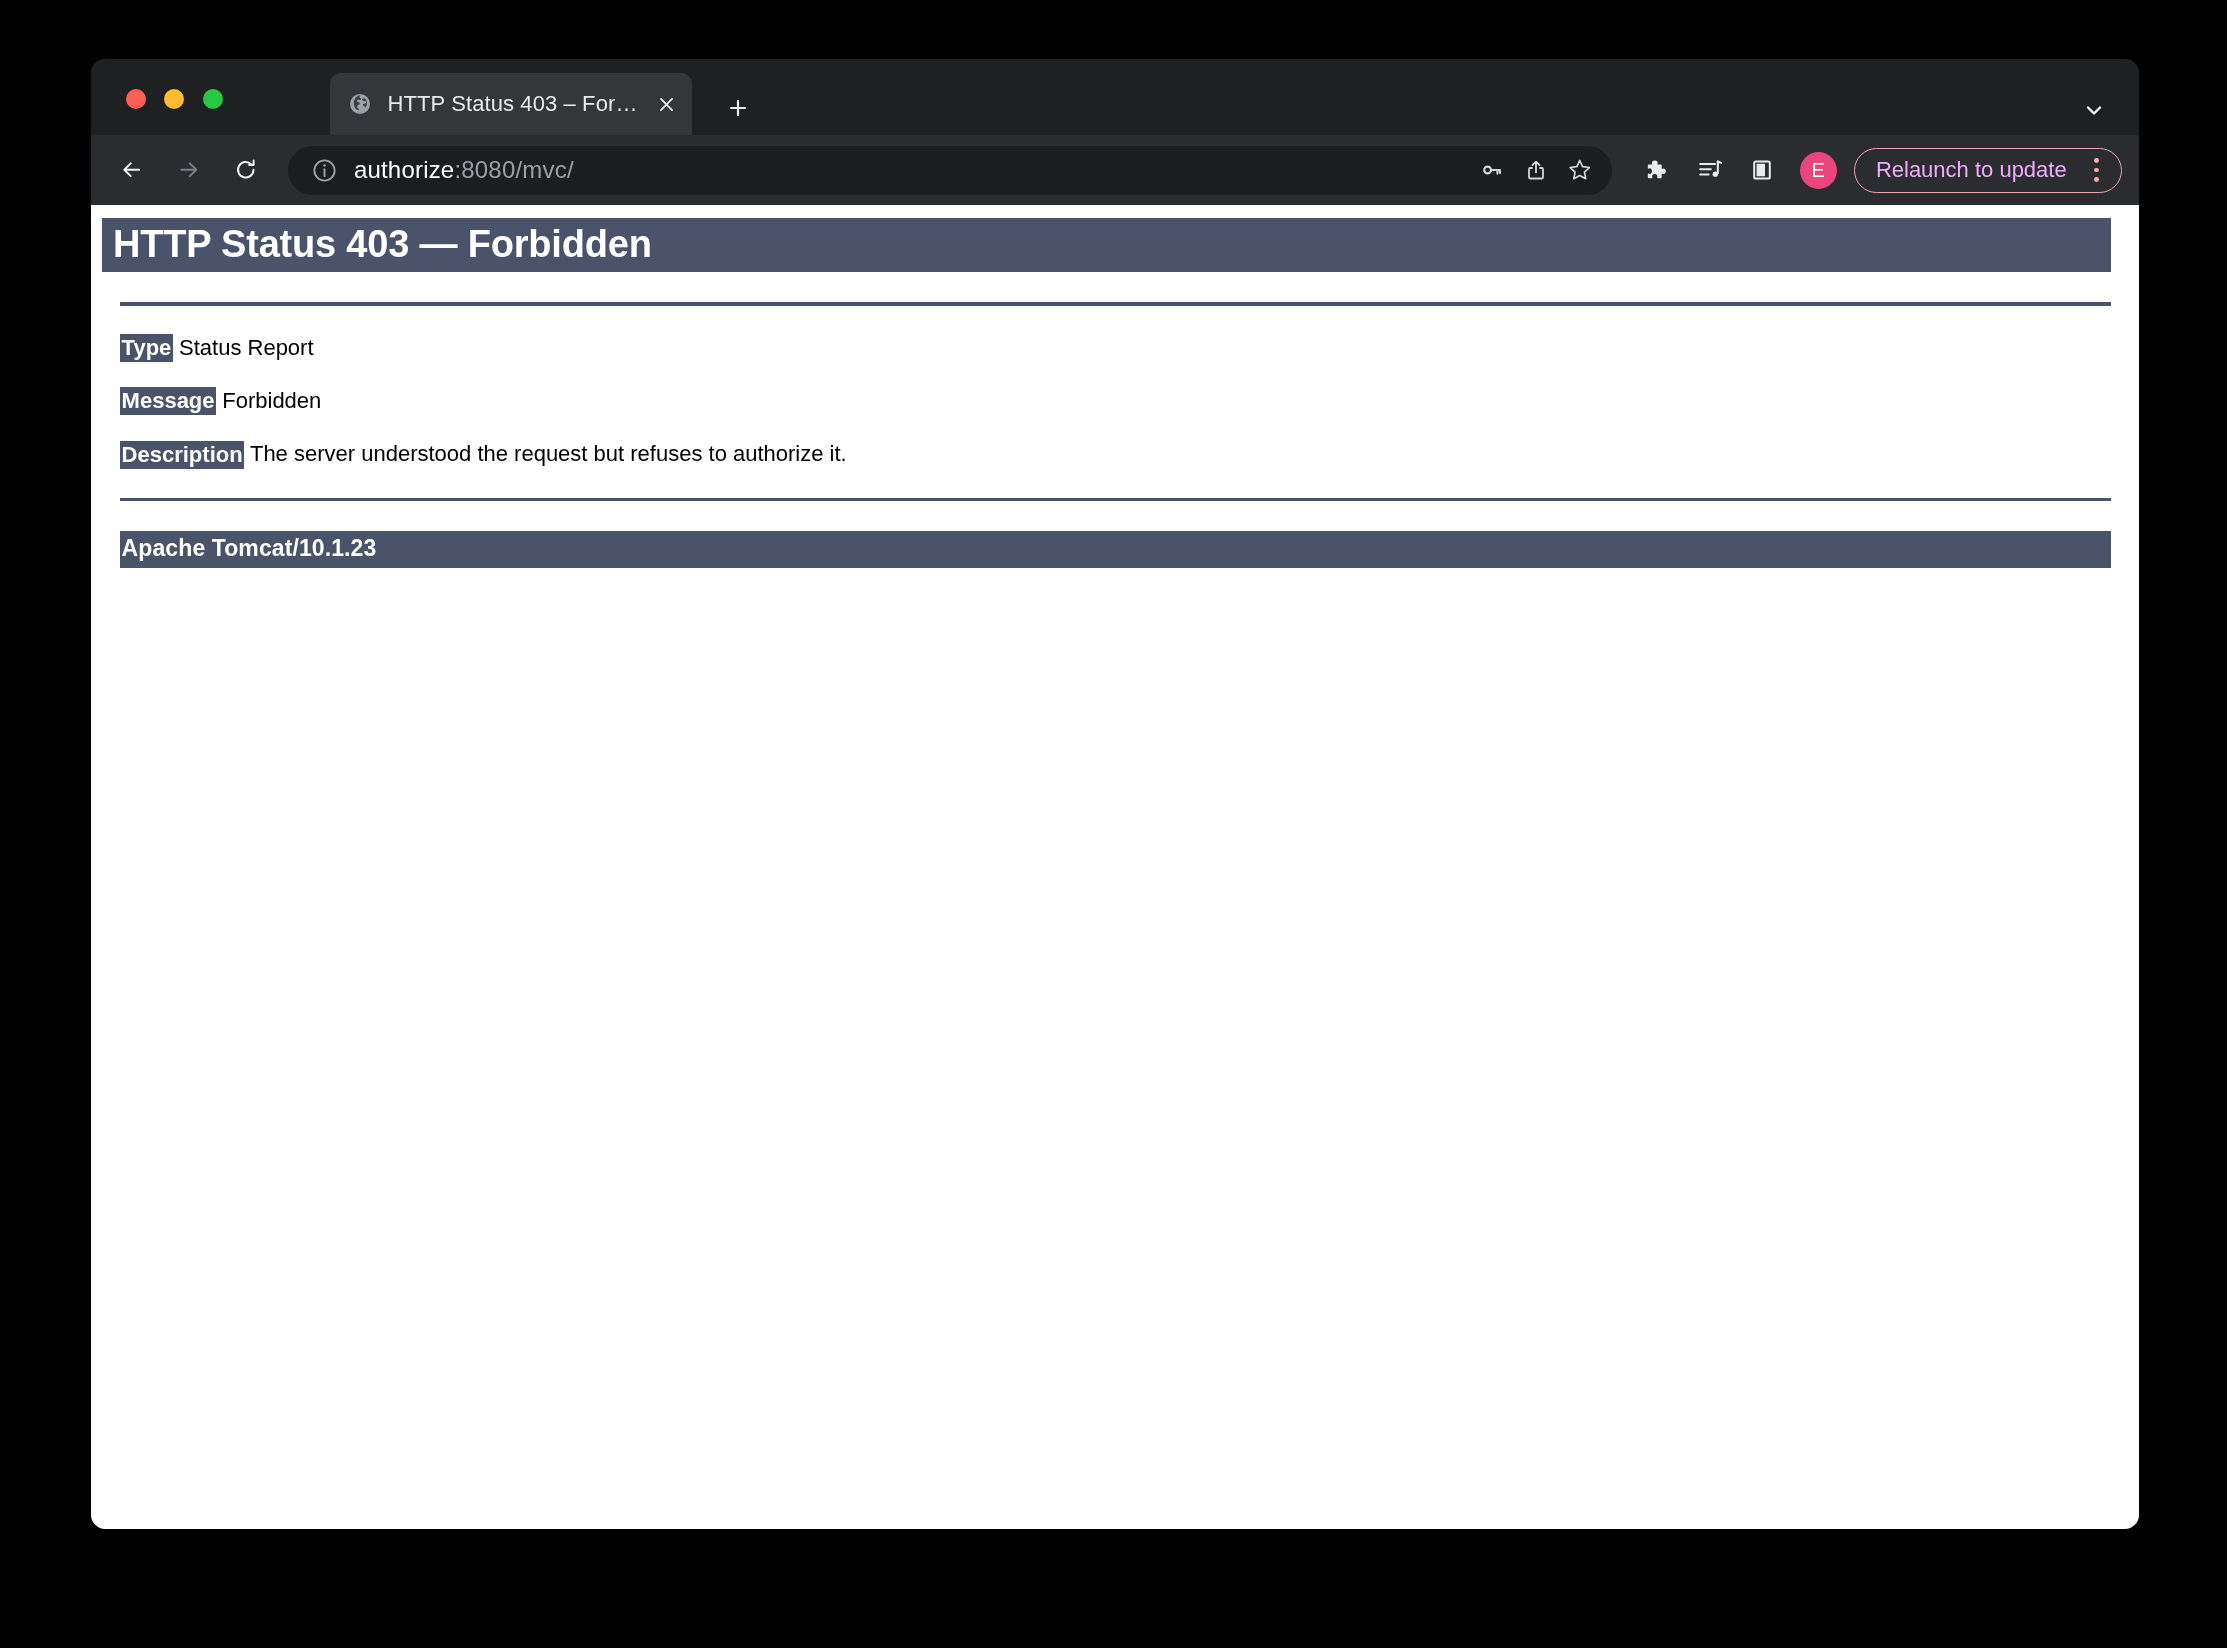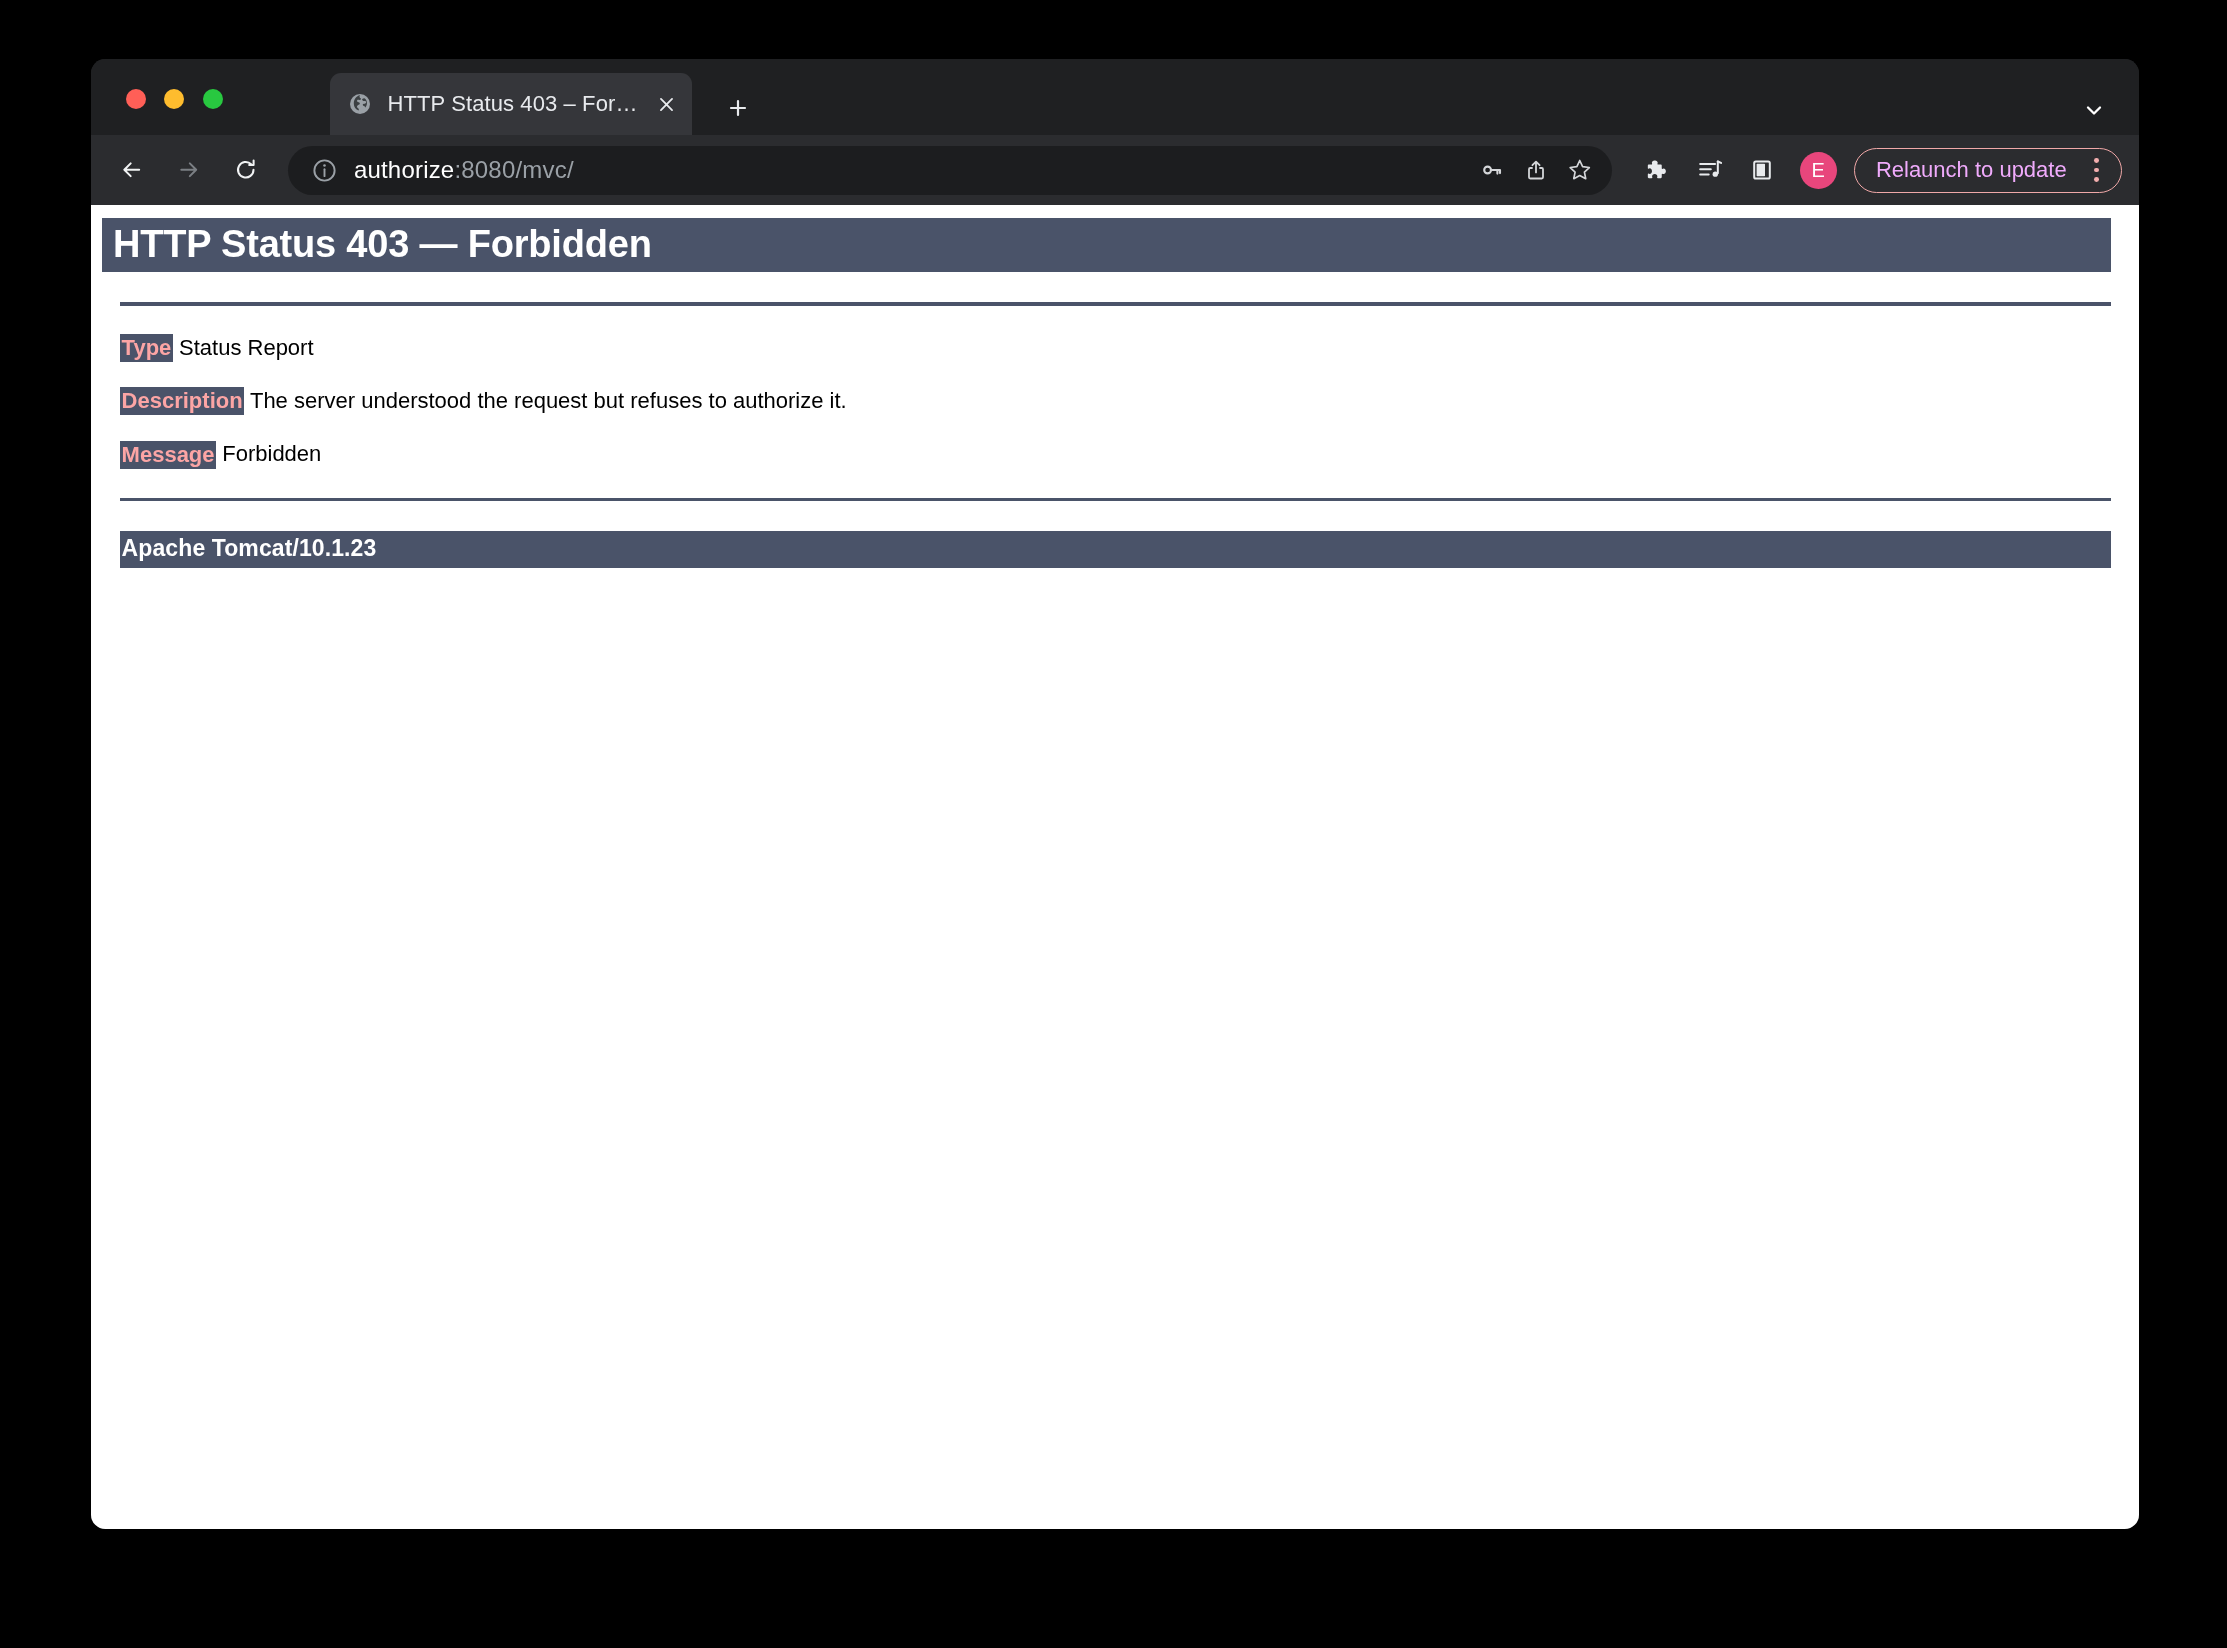--- a/index.html
+++ b/index.html
@@ -272,21 +272,21 @@
 
   .detail-row {
     margin: 27px 16px 0 29px;
     font-size: 22px;
     color: #000000;
     line-height: 1.2;
   }
   .detail-row:first-of-type { margin-top: 29px; }
   .detail-label {
     background: #4a5369;
-    color: #fca5a5;
+    color: #ffffff;
     font-weight: bold;
     padding: 0.8px 1.6px 2.4px 1.6px;
   }
   .detail-value { color: #000000; text-align: center; }
 
   #footer-bar {
     margin: 30px 16px 0 29px;
     background: #4a5369;
     padding: 4px 0 6.4px 1.6px;
   }
@@ -437,29 +437,29 @@
       </div>
 
       <hr class="page-hr">
 
       <p class="detail-row">
         <span class="detail-label">Type</span>
         <span class="detail-value">Status Report</span>
       </p>
 
       <p class="detail-row">
+        <span class="detail-label">Message</span>
+        <span class="detail-value">Forbidden</span>
+      </p>
+
+      <p class="detail-row">
         <span class="detail-label">Description</span>
         <span class="detail-value">The server understood the request but refuses to authorize it.</span>
       </p>
 
-      <p class="detail-row">
-        <span class="detail-label">Message</span>
-        <span class="detail-value">Forbidden</span>
-      </p>
-
       <hr class="page-hr">
 
       <div id="footer-bar">
         <span id="footer-text">Apache Tomcat/10.1.23</span>
       </div>
 
     </div>
   </div>
 
 </div>

